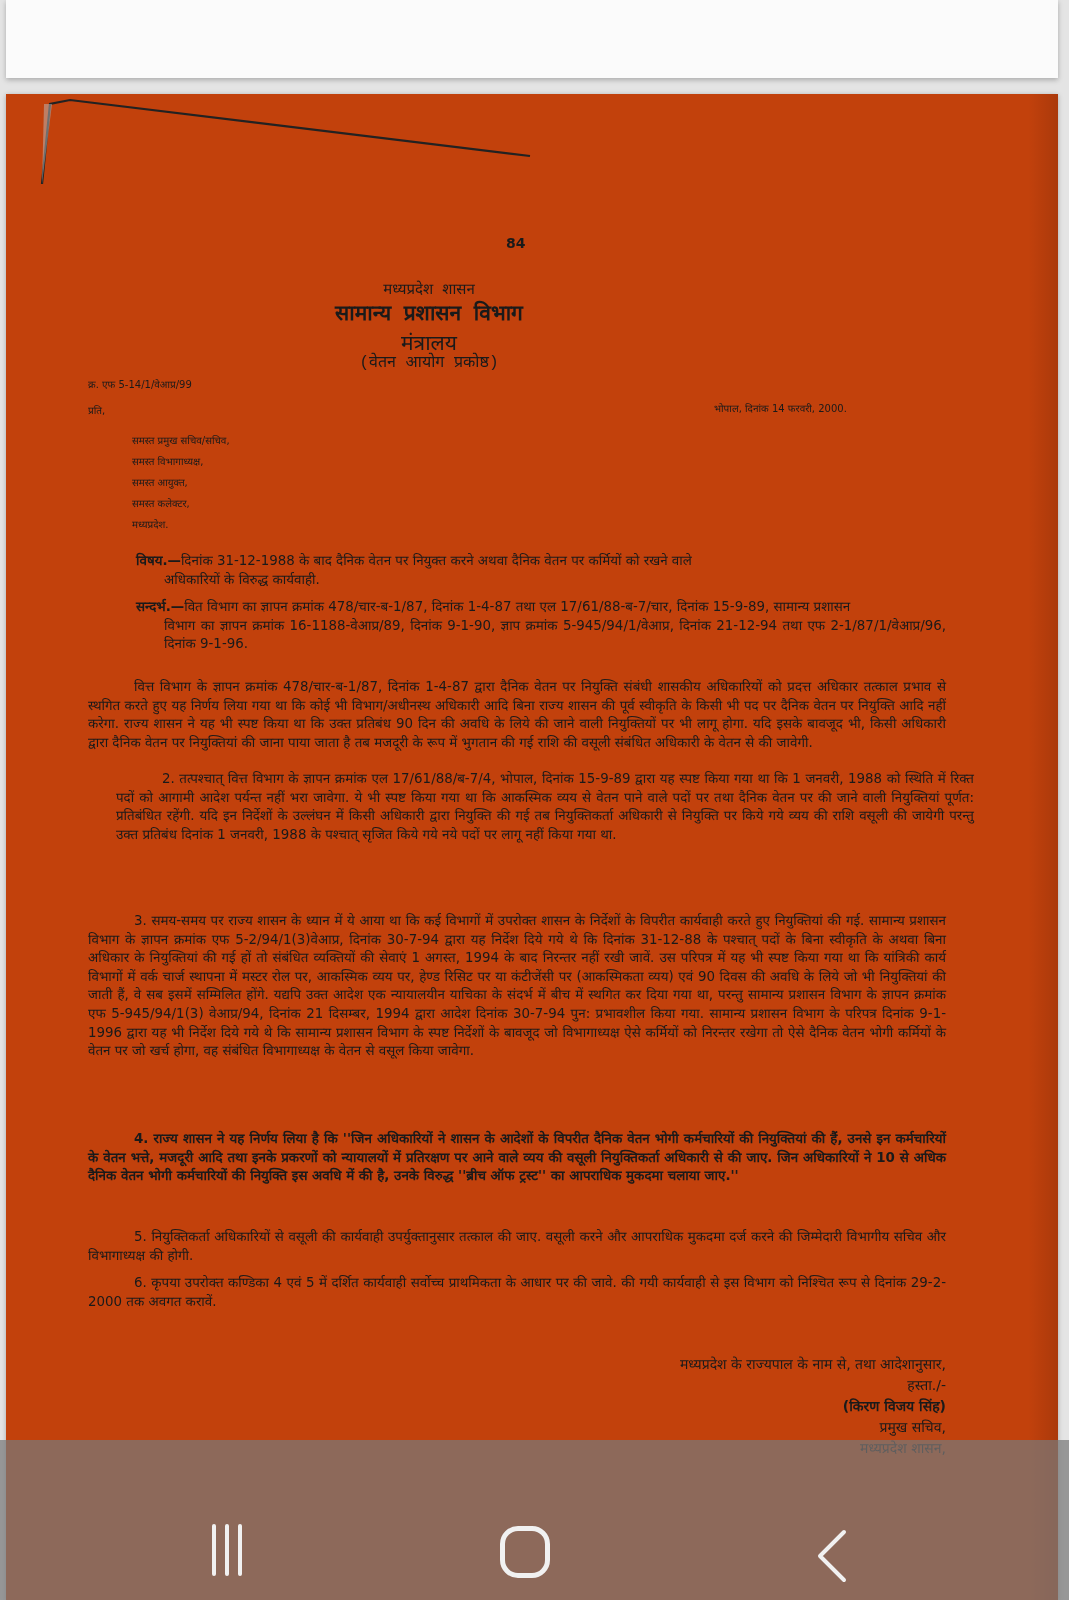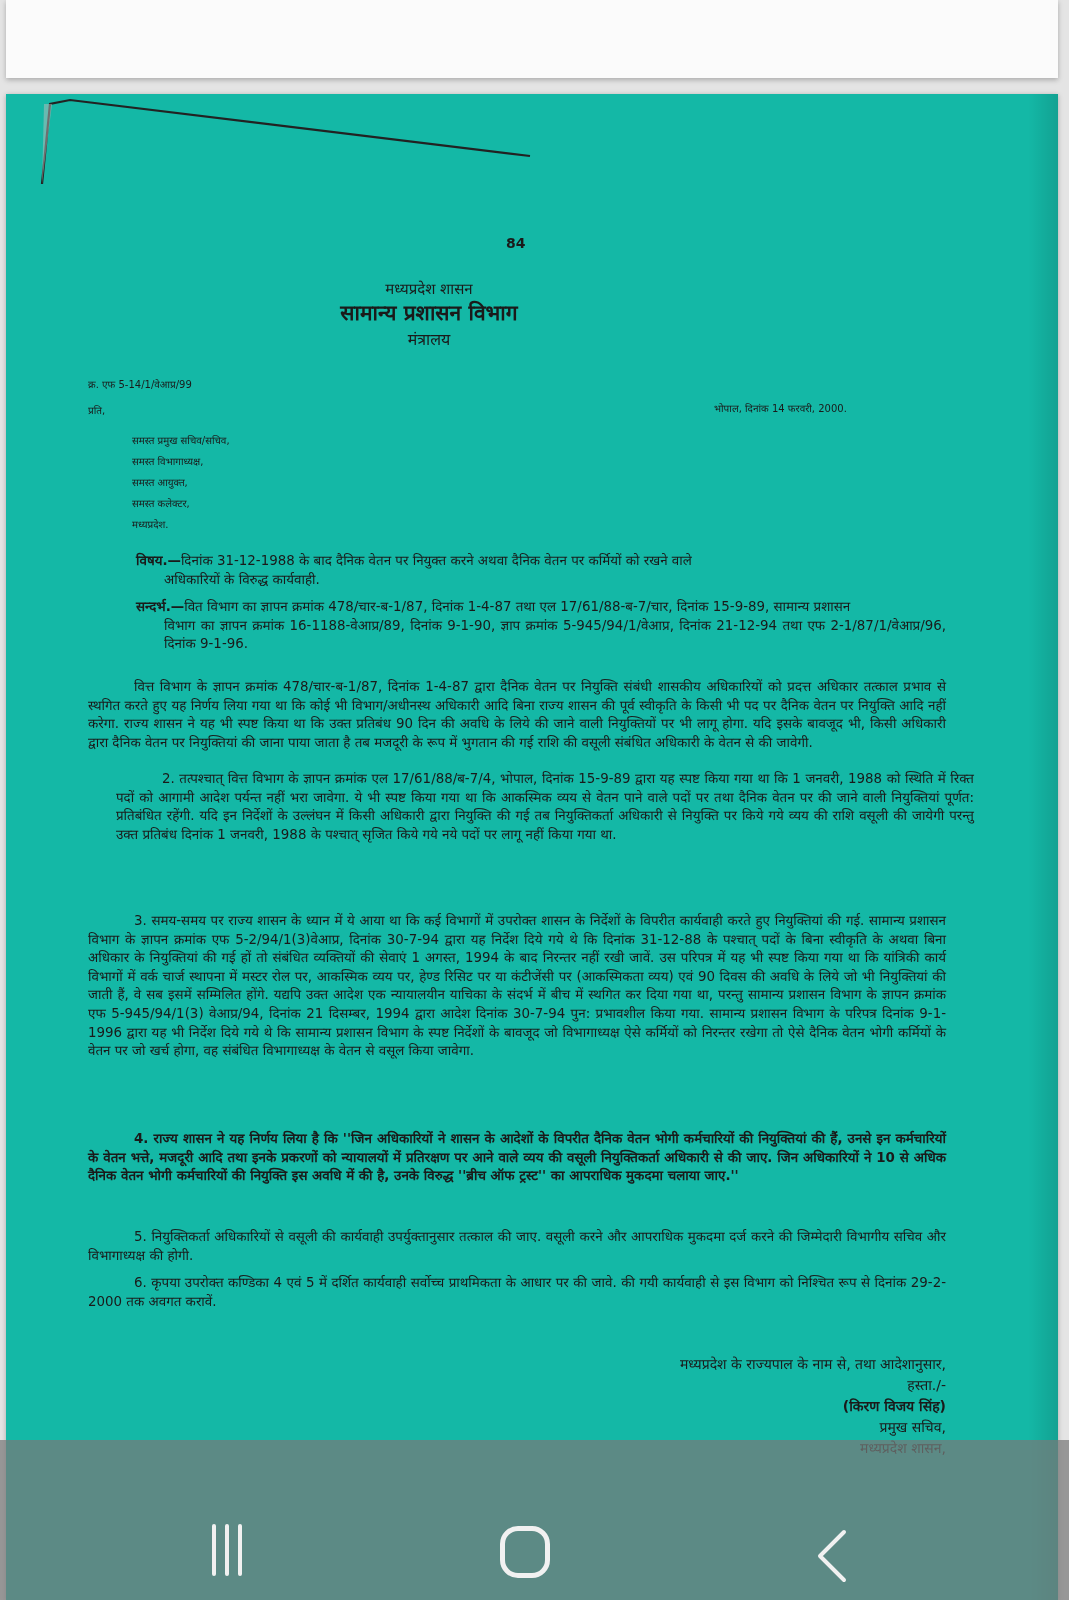--- a/index.html
+++ b/index.html
@@ -8,31 +8,31 @@
       background:#e4e4e4;
       font-family:"DejaVu Sans", sans-serif;
       color:#1a1a1a;
     }
     .prev-page {
       position:absolute; left:6px; top:0; width:1052px; height:78px;
       background:#fbfbfb; box-shadow:0 2px 5px rgba(0,0,0,0.25);
     }
     .page {
       position:absolute; left:6px; top:94px; width:1052px; height:1506px;
-      background:#14b8a6; box-shadow:0 1px 5px rgba(0,0,0,0.25); overflow:hidden;
+      background:#c2410c; box-shadow:0 1px 5px rgba(0,0,0,0.25); overflow:hidden;
     }
     .page .shade { position:absolute; right:0; top:0; width:30px; height:100%;
       background:linear-gradient(to right, rgba(0,0,0,0), rgba(0,0,0,0.12)); }
     .corner-mark { position:absolute; left:24px; top:0; }
     .doc-text { position:absolute; font-size:10px; line-height:18px; }
     .page-number { left:500px; top:140px; font-weight:bold; font-size:14px; }
-    .hdr { position:absolute; left:0; width:860px; text-align:center; }
+    .hdr { position:absolute; left:0; width:860px; text-align:center;font-family:Liberation Mono, monospace; }
     .hdr1 { top:184px; font-size:15px; left:-7px; }
     .hdr2 { top:204px; font-size:21px; font-weight:bold; left:-7px; }
-    .hdr3 { top:234px; font-size:16px; left:-7px; }
+    .hdr3 { top:234px; font-size:21px; left:-7px; }
     .hdr4 { top:256px; font-size:16px; left:-7px; }
     .ref-no { left:82px; top:282px; }
     .date-line { left:708px; top:306px; }
     .prati { left:82px; top:308px; }
     .addressees { left:126px; top:336px; line-height:21px; }
     .para { position:absolute; left:82px; width:858px; font-size:13.4px; line-height:18.6px; text-align:justify; }
     .para .lbl { font-weight:bold;padding-left:48px; }
     .para .indent { display:inline-block; width:46px; }
     .subject { top:458px; }
     .subject .cont, .reference .cont { padding-left:76px; display:block; }
@@ -66,20 +66,21 @@
   <svg class="corner-mark" width="520" height="100" viewBox="0 0 520 100">
     <path d="M12 90 L20 10 L40 6 L500 62" fill="none" stroke="#222" stroke-width="2.2"></path>
     <path d="M12 90 L14 10 L22 10 L12 90 Z" fill="#bbb" opacity="0.5"></path>
   </svg>
 
   <div class="doc-text page-number">84</div>
 
   <div class="hdr hdr1">मध्यप्रदेश शासन</div>
   <div class="hdr hdr2">सामान्य प्रशासन विभाग</div>
   <div class="hdr hdr3">मंत्रालय</div>
+  <div class="hdr hdr4">(वेतन आयोग प्रकोष्ठ)</div>
 
   <div class="doc-text ref-no">क्र. एफ 5-14/1/वेआप्र/99</div>
   <div class="doc-text date-line">भोपाल, दिनांक 14 फरवरी, 2000.</div>
   <div class="doc-text prati">प्रति,</div>
 
   <div class="doc-text addressees">
     <div>समस्त प्रमुख सचिव/सचिव,</div>
     <div>समस्त विभागाध्यक्ष,</div>
     <div>समस्त आयुक्त,</div>
     <div>समस्त कलेक्टर,</div>

